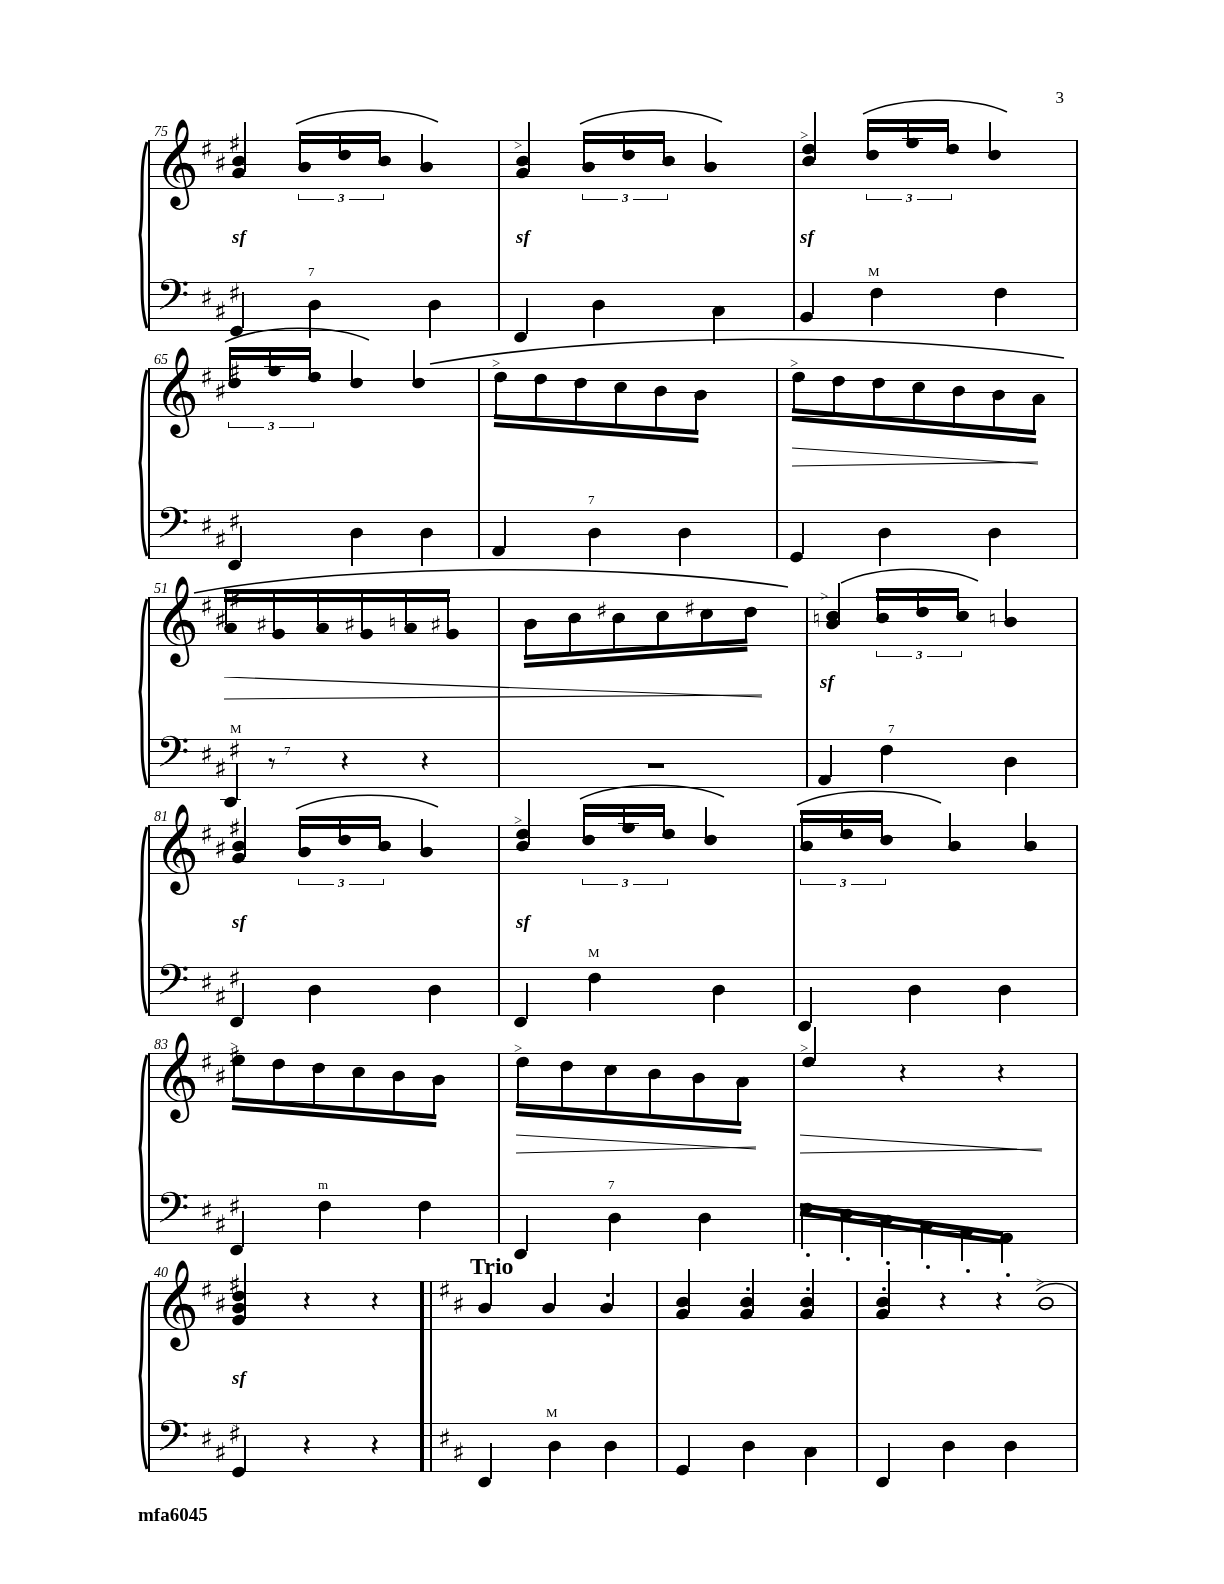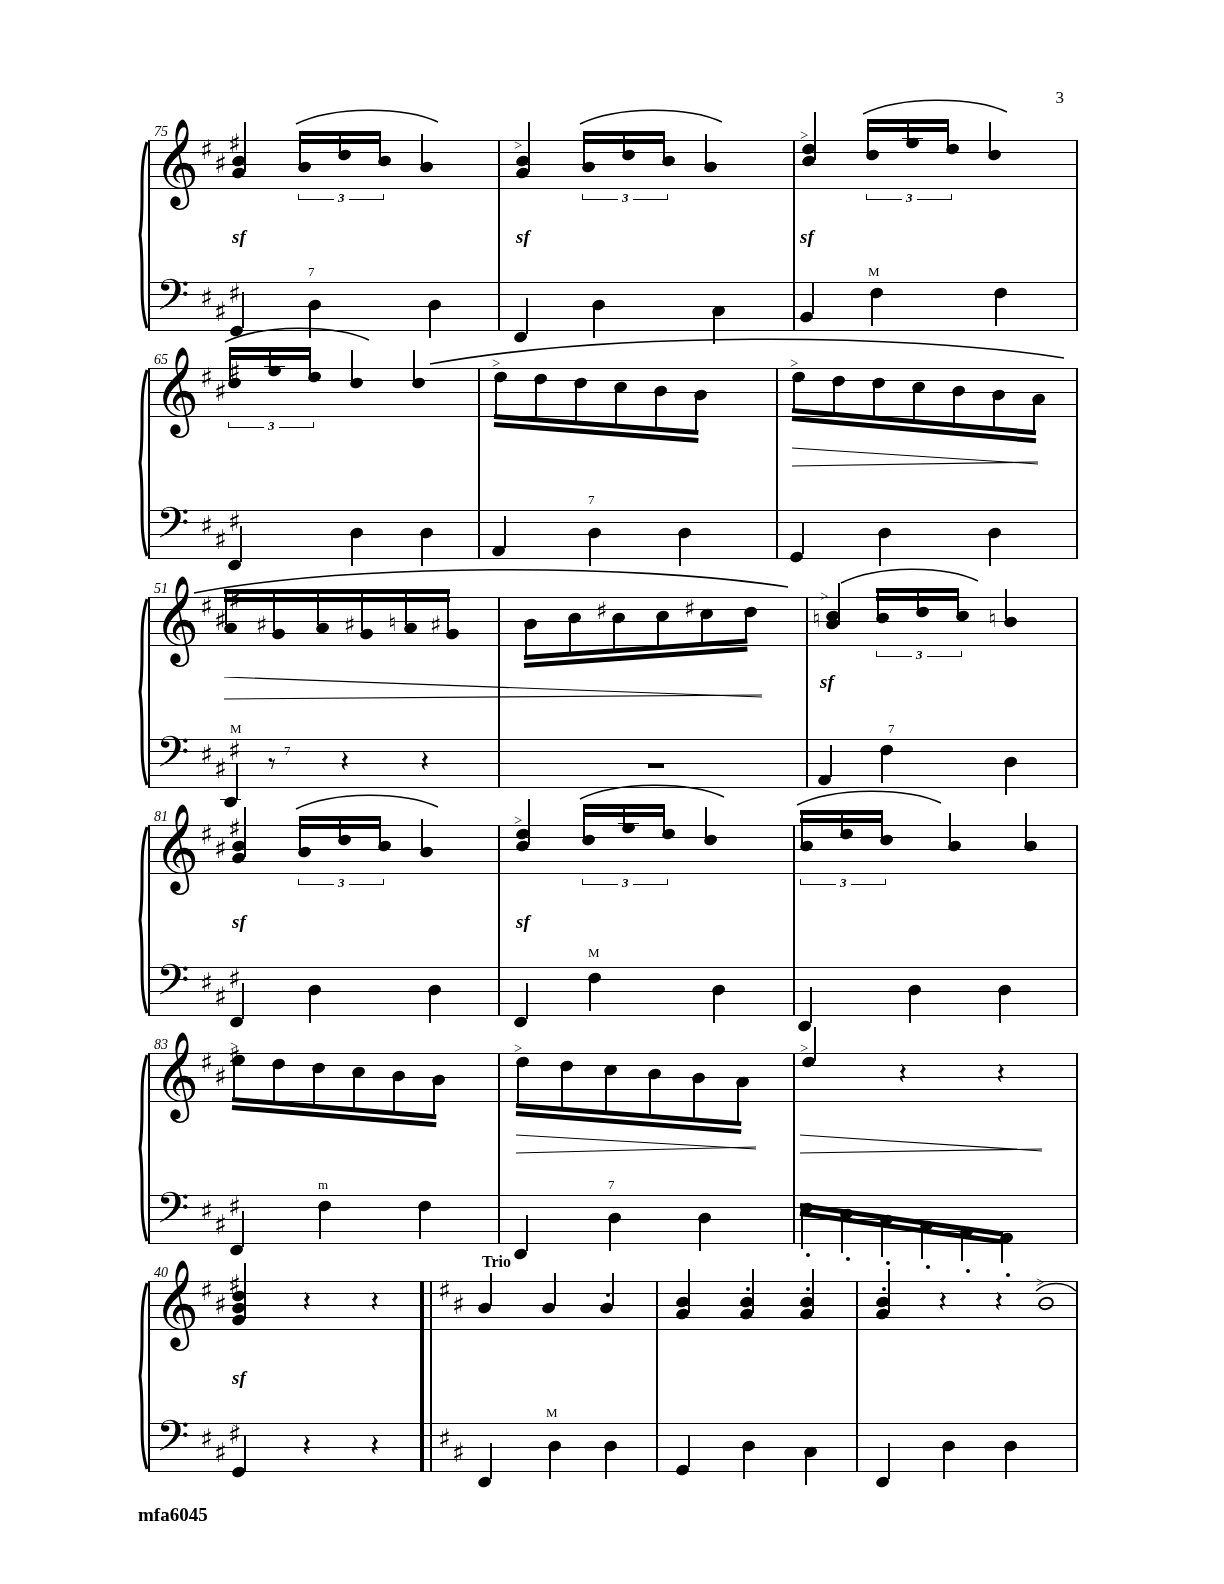--- a/index.html
+++ b/index.html
@@ -190,23 +190,22 @@
   }
   .slur svg { display: block; overflow: visible; }
   .slur { position: absolute; }
   .hairpin {
     position: absolute;
   }
   .hairpin svg { display: block; }
   .tempo {
     position: absolute;
     font-weight: bold;
-    font-size: 16px;
+    font-size: 24px;
     font-family: "Liberation Serif", serif;
-    margin-left: 12px;
   }
   .staccato {
     position: absolute;
     width: 4px;
     height: 4px;
     background: #000;
     border-radius: 50%;
   }
 </style>
 </head>

